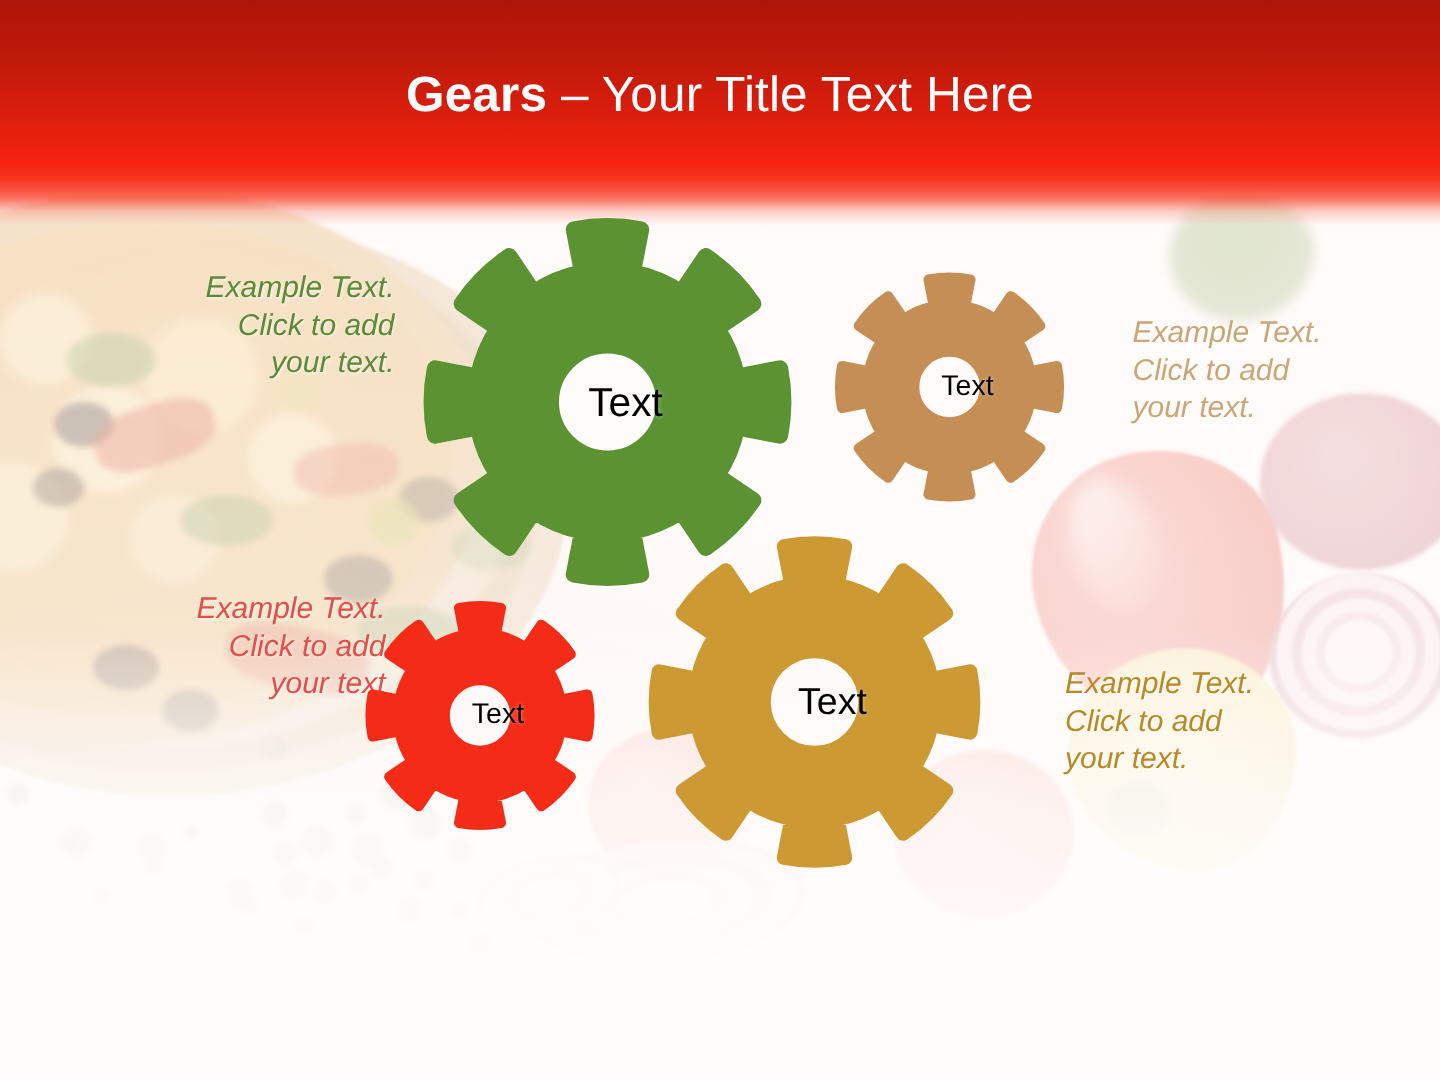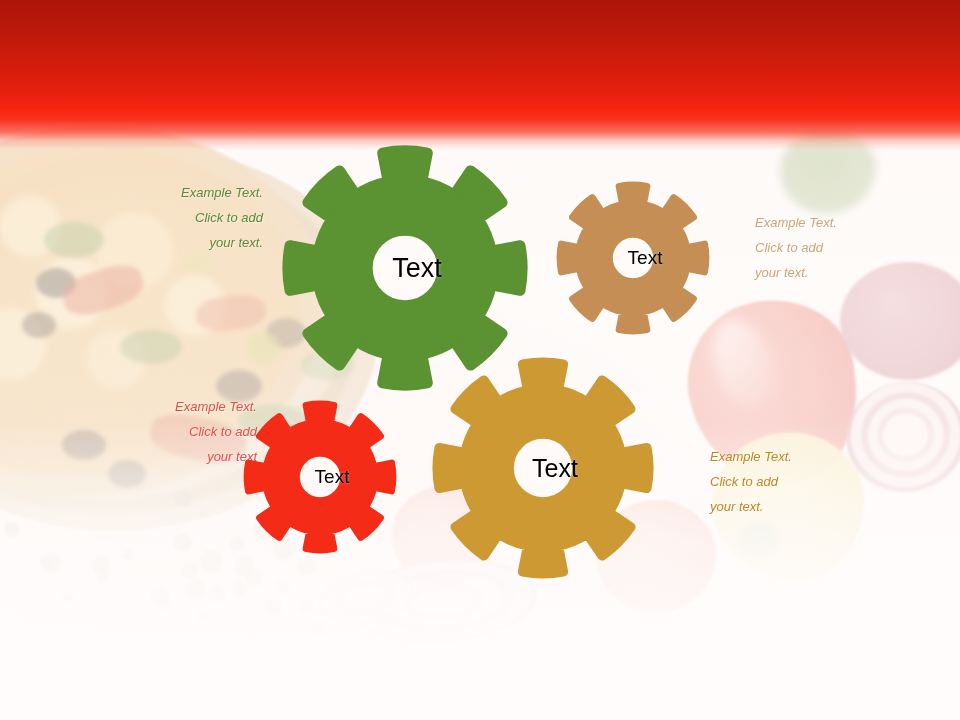--- a/index.html
+++ b/index.html
@@ -204,21 +204,21 @@
     letter-spacing:.1px;
     white-space:nowrap;
   }
   #title .bold { font-weight:bold; }
   #title .rest { font-weight:normal; }
 
   
   .caption {
     position:absolute;
     font-style:italic;
-    font-size:13px;
+    font-size:20px;
     line-height:25px;
     white-space:pre-line;
     text-shadow:1px 1px 2px rgba(255,255,255,.55);
   }
   #cap-tl { left:78px;  top:180px; width:185px; text-align:right; color:#5c8a38; }
   #cap-tr { left:755px; top:210px; width:190px; text-align:left;  color:#c8a271; opacity:.95; }
   #cap-bl { left:62px;  top:394px; width:195px; text-align:right; color:#e0504a; }
   #cap-br { left:710px; top:444px; width:200px; text-align:left;  color:#b88a27; }
 
   
@@ -313,20 +313,23 @@
     <div class="pc" style="left:300px; top:600px; width:13px; height:13px;"></div>
     <div class="pc" style="left:312px; top:620px; width:15px; height:15px;"></div>
     <div class="pc" style="left:122px; top:550px; width:10px; height:10px;"></div>
     <div class="pc" style="left:62px;  top:592px; width:11px; height:11px;"></div>
 
     <div class="wash"></div>
     <div class="bottom-fade"></div>
   </div>
 
   <div id="banner"></div>
+  <div id="title">
+    <span class="bold">Gears</span><span class="rest"> – Your Title Text Here</span>
+  </div>
 
   <div class="caption" id="cap-tl" style="color: rgb(92, 138, 56);">Example Text.
 Click  to add
 your text.</div>
   <div class="caption" id="cap-tr" style="color: rgb(200, 162, 113);">Example Text.
 Click  to add
 your text.</div>
   <div class="caption" id="cap-bl" style="color: rgb(224, 80, 74);">Example Text.
 Click  to add
 your text</div>

